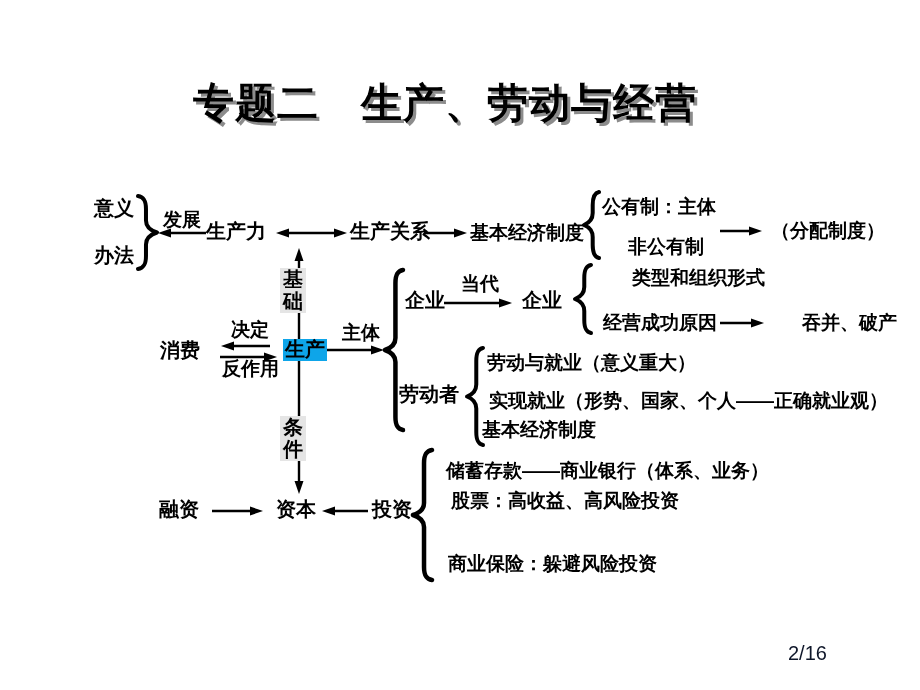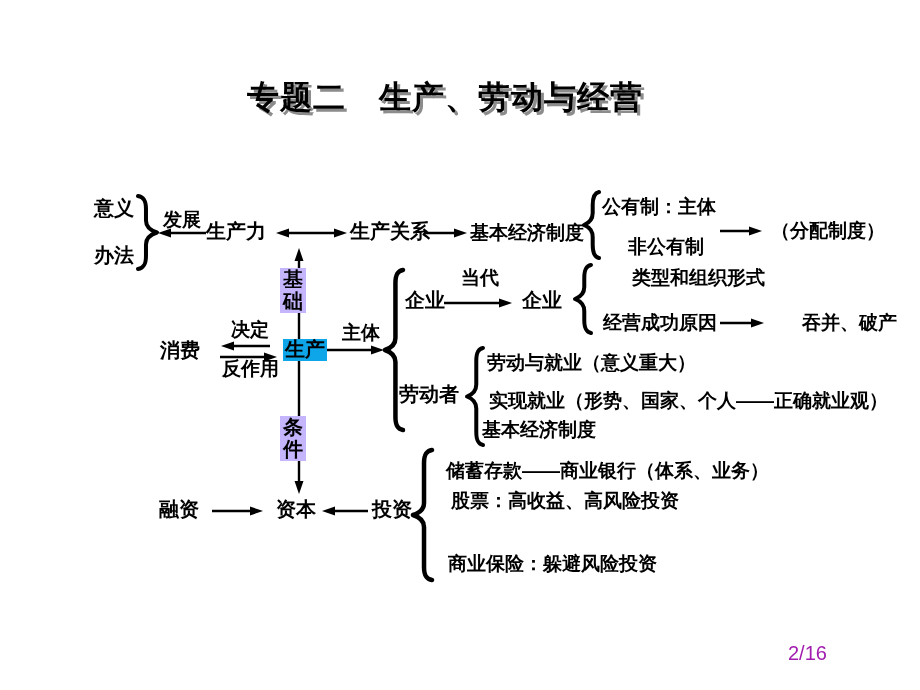--- a/index.html
+++ b/index.html
@@ -1,30 +1,30 @@
 <!DOCTYPE html>
 <html><head>
 <meta charset="utf-8">
 <style>
   html,body{margin:0;padding:0;}
   body{width:920px;height:690px;overflow:hidden;background:#ffffff;}
   .slide{position:relative;width:920px;height:690px;background:#ffffff;
          font-family:"Liberation Sans","DejaVu Sans",sans-serif;color:#000;}
   #connectors{position:absolute;left:0;top:0;pointer-events:none;}
   .title{position:absolute;left:0;top:76px;width:890px;text-align:center;
-         font-size:32px;font-weight:bold;letter-spacing:1px;color:#000;
+         font-size:41px;font-weight:bold;letter-spacing:1px;color:#000;
          text-shadow:3px 3px 0 #8c8c8c;white-space:nowrap;}
   .lbl{position:absolute;font-weight:bold;white-space:nowrap;line-height:1.08;}
   .s21{font-size:20px;}
   .s19{font-size:19px;}
   .vert{width:26px;white-space:normal;text-align:center;line-height:1.12;
-        background:#c4b5fd;}
+        background:#e5e5e5;}
   .mask{background:#0ea5e9;padding:0 2px;}
   .page{position:absolute;left:788px;top:642px;font-size:20px;font-weight:normal;
-        color:#a21caf;}
+        color:#0f172a;}
 </style>
 </head>
 <body>
 
 <div class="slide">
   <svg id="connectors" width="920" height="690" viewBox="0 0 920 690">
       <line x1="206" y1="233" x2="166" y2="233" stroke="#000000" stroke-width="2.4"></line>
       <polygon points="158,233 171,237.5 171,228.5" fill="#000000"></polygon>
       <line x1="284" y1="233" x2="339" y2="233" stroke="#000000" stroke-width="2.4"></line>
       <polygon points="347,233 334,228.5 334,237.5" fill="#000000"></polygon>
@@ -74,21 +74,21 @@
   <div class="lbl s21 vert" style="left:280px;top:268px">基础</div>
   <div class="lbl s21 vert" style="left:280px;top:416px">条件</div>
 
   <div class="lbl s19" style="left:231px;top:320px">决定</div>
   <div class="lbl s21" style="left:160px;top:340px">消费</div>
   <div class="lbl s19" style="left:222px;top:359px">反作用</div>
   <div class="lbl s21 mask" style="left:283px;top:339px">生产</div>
   <div class="lbl s19" style="left:342px;top:323px">主体</div>
 
   <div class="lbl s21" style="left:405px;top:290px">企业</div>
-  <div class="lbl s19" style="left:461px;top:268px">当代</div>
+  <div class="lbl s19" style="left:461px;top:274px">当代</div>
   <div class="lbl s21" style="left:522px;top:290px">企业</div>
   <div class="lbl s19" style="left:632px;top:268px">类型和组织形式</div>
   <div class="lbl s19" style="left:603px;top:313px">经营成功原因</div>
   <div class="lbl s19" style="left:802px;top:313px">吞并、破产</div>
 
   <div class="lbl s21" style="left:399px;top:384px">劳动者</div>
   <div class="lbl s19" style="left:487px;top:353px">劳动与就业（意义重大）</div>
   <div class="lbl s19" style="left:489px;top:391px">实现就业（形势、国家、个人——正确就业观）</div>
   <div class="lbl s19" style="left:482px;top:420px">基本经济制度</div>
 

